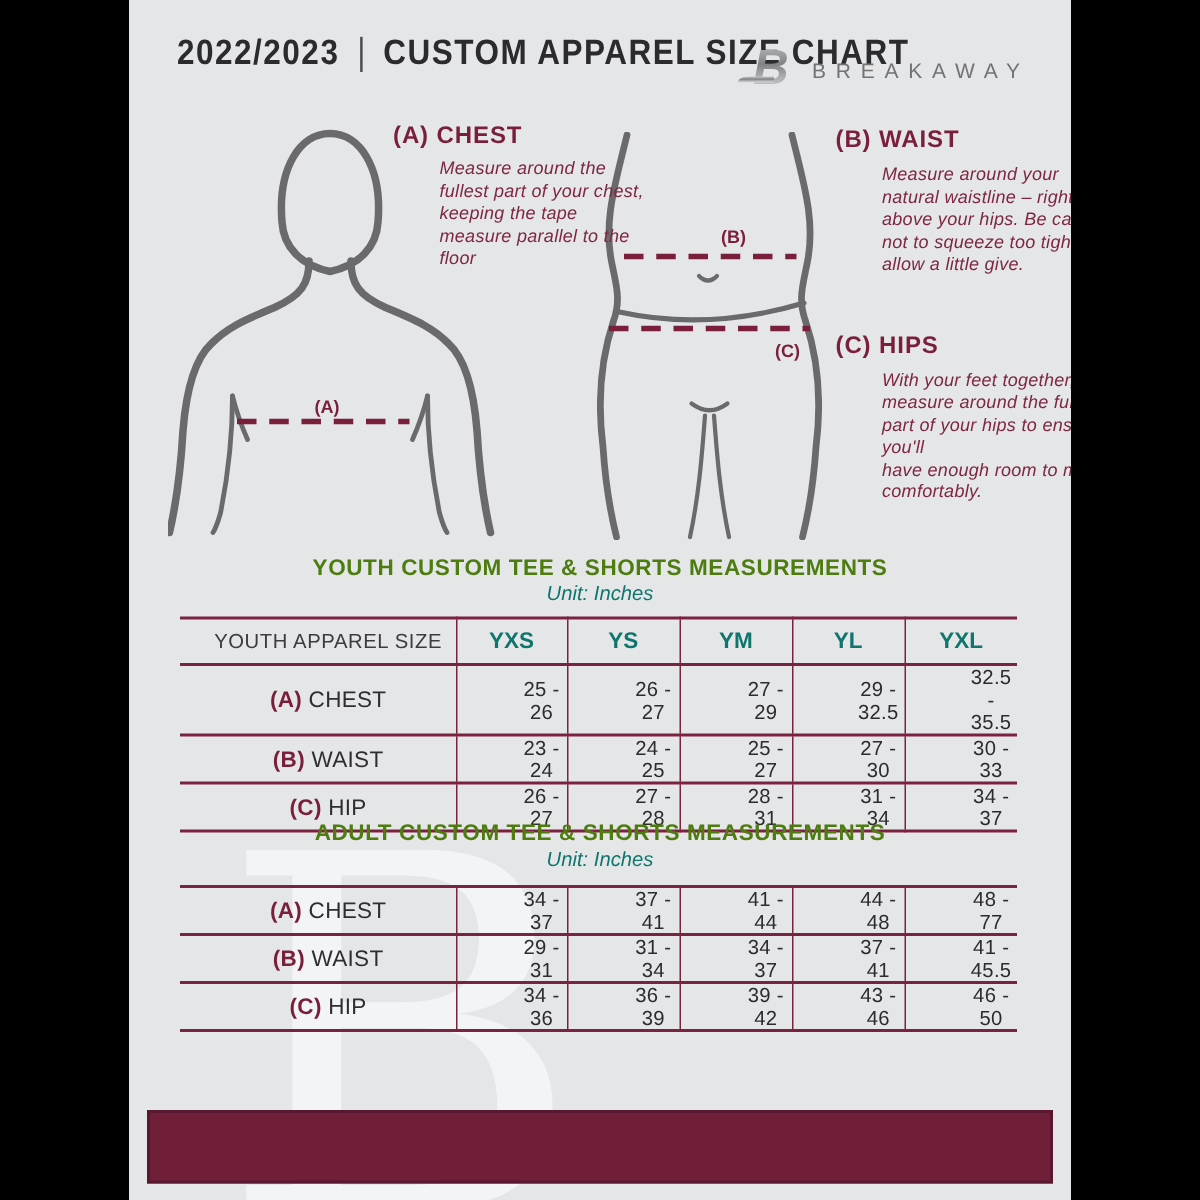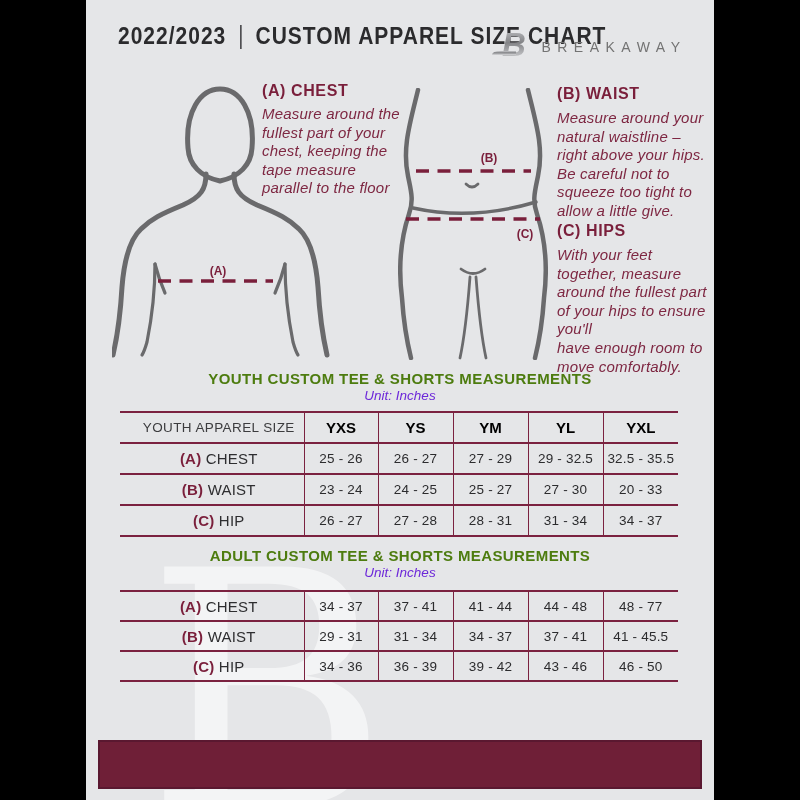--- a/index.html
+++ b/index.html
@@ -10,36 +10,36 @@
   
   .hdr { position:absolute; left:0; top:24px; width:628px; height:46px; display:flex; align-items:center; }
   .hdr-left { position:absolute; left:32px; top:0; height:46px; display:flex; align-items:flex-start; gap:12px; }
   .season, .hdr-title { font-size:21px; font-weight:700; color:#2b2b2d; letter-spacing:1px; transform:scaleY(1.12); white-space:nowrap; }
   .hdr-divider { font-size:20px; color:#4a4a4c; font-weight:300; transform:scaleY(1.25); }
   .brand { position:absolute; right:34px; top:0; height:46px; display:flex; align-items:center; gap:10px; }
   .brand-name { font-size:14px; font-weight:400; color:#737373; letter-spacing:6.5px; margin-right:-6.5px; }
 
   
   .g-head { position:absolute; font-size:16px; font-weight:700; color:#7a1f3b; letter-spacing:0.6px; }
-  .g-body { position:absolute; font-size:15px; font-style:italic; color:#7e2742; line-height:1.24; letter-spacing:0.2px; white-space:pre-line; }
+  .g-body { position:absolute; font-size:12px; font-style:italic; color:#7e2742; line-height:1.24; letter-spacing:0.2px; white-space:pre-line;margin-left:31px; }
   .fig { position:absolute; }
 
   
   .sec-title { position:absolute; width:628px; text-align:center; font-size:15px; font-weight:700; color:#4d7c0f; letter-spacing:0.4px; z-index:2; }
-  .sec-unit  { position:absolute; width:628px; text-align:center; font-size:13.5px; font-style:italic; color:#6d28d9; z-index:2; }
+  .sec-unit  { position:absolute; width:628px; text-align:center; font-size:13.5px; font-style:italic; color:#0f766e; z-index:2; }
 
   
   .size-table { position:absolute; left:34px; width:558px; border-collapse:collapse; table-layout:fixed; z-index:2;
                 border-top:2px solid #7b2240; }
   .size-table tr { border-bottom:2px solid #7b2240; }
   .size-table th, .size-table td { border-left:1.5px solid #7b2240; text-align:center; vertical-align:middle; }
   .size-table th:first-child, .size-table td:first-child { border-left:none; text-align:center; padding-left:14px; }
-  .size-table th { font-weight:700; font-size:15px; color:#000000; }
+  .size-table th { font-weight:700; font-size:15px; color:#0f766e; }
   .size-table th.rowhead { font-weight:400; font-size:13.5px; color:#3c3c3e; letter-spacing:0.4px; }
-  .size-table td { font-size:13.5px; color:#2c2c2e; letter-spacing:0.2px; }
+  .size-table td { font-size:13.5px; color:#2c2c2e; letter-spacing:0.2px;padding-left:40px; }
   .size-table td.lbl { font-size:15px; color:#2e2e30; }
   .size-table .key { font-weight:700; color:#7a1f3b; }
   .t-youth tr { height:31px; }
   .t-adult tr { height:30px; }
 
   
   .watermark { position:absolute; left:60px; top:528px; font-family:"DejaVu Serif", serif; font-size:330px; line-height:1;
                color:rgba(255,255,255,0.55); z-index:1; user-select:none; }
   .footer-bar { position:absolute; left:12px; top:740px; width:604px; height:49px; background:#6f1f37; border:2px solid #5a1830; z-index:3; }
 
@@ -157,21 +157,21 @@
         <td>27 - 29</td>
         <td>29 - 32.5</td>
         <td>32.5 - 35.5</td>
       </tr>
       <tr>
         <td class="lbl"><span class="key">(B)</span> <span>WAIST</span></td>
         <td>23 - 24</td>
         <td>24 - 25</td>
         <td>25 - 27</td>
         <td>27 - 30</td>
-        <td>20 - 33</td>
+        <td>30 - 33</td>
       </tr>
       <tr>
         <td class="lbl"><span class="key">(C)</span> <span>HIP</span></td>
         <td>26 - 27</td>
         <td>27 - 28</td>
         <td>28 - 31</td>
         <td>31 - 34</td>
         <td>34 - 37</td>
       </tr>
     </tbody>

